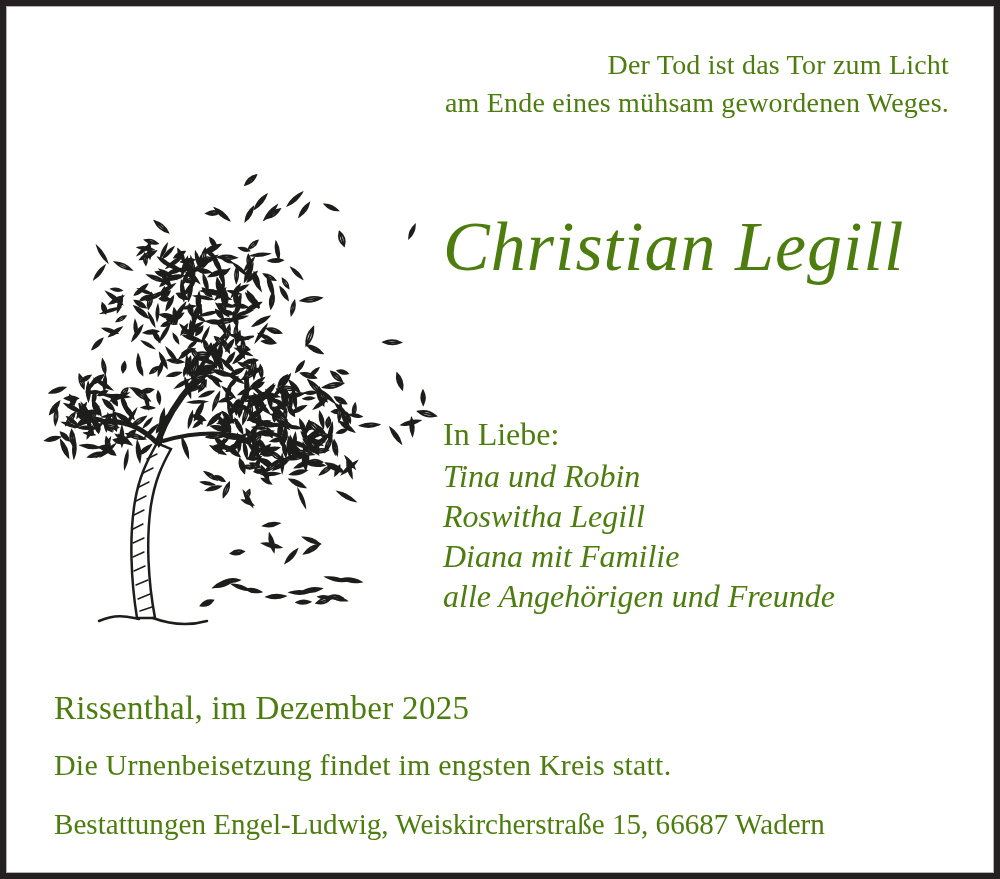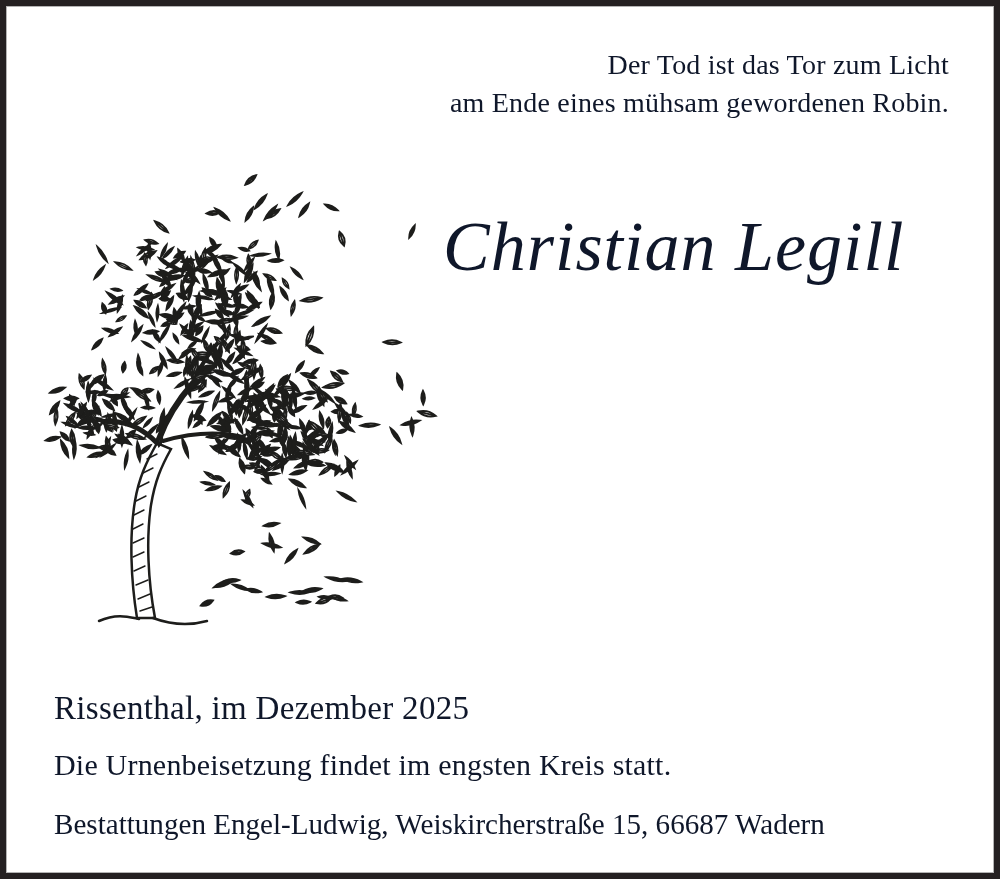--- a/index.html
+++ b/index.html
@@ -4,21 +4,21 @@
 <style>
   html,body{margin:0;padding:0;background:#ffffff;}
   .notice{
     position:relative;
     width:1000px;height:879px;
     box-sizing:border-box;
     background:#ffffff;
     border:6px solid #242021;
     box-shadow: inset 0 0 0 1px #b3b3b3;
     font-family:"Liberation Serif","DejaVu Serif",serif;
-    color:#0f172a;
+    color:#4d7c0f;
     overflow:hidden;
   }
   .abs{position:absolute;}
   .quote{
     top:40px; right:45px;
     text-align:right;
     font-size:28px; line-height:38px;
     letter-spacing:0.2px;
   }
   .name{
@@ -39,21 +39,21 @@
   .funeral-home{ top:801px; left:48px; font-size:30px; transform:scaleX(0.97); transform-origin:left center;}
   .tree{ top:165px; left:35px;}
 </style>
 </head>
 <body>
 
 <div class="notice">
 
   <div class="abs quote">
     <div>Der Tod ist das Tor zum Licht</div>
-    <div>am Ende eines mühsam gewordenen Robin.</div>
+    <div>am Ende eines mühsam gewordenen Weges.</div>
   </div>
 
   <svg id="tree-svg" class="abs tree" width="400" height="470" viewBox="0 0 400 470">
       <path d="M 96 447 C 90 410 88 365 94 330 C 98 306 106 290 116 272 L 130 278 C 120 296 114 310 110 334 C 105 368 107 410 114 447 Z" fill="#ffffff" stroke="#1d1d1b" stroke-width="2.5" stroke-linecap="round"></path>
       <path d="M 58 450 C 76 442 88 446 98 448" fill="none" stroke="#1d1d1b" stroke-width="2.5" stroke-linecap="round"></path>
       <path d="M 112 447 C 128 453 148 455 166 450" fill="none" stroke="#1d1d1b" stroke-width="2.5" stroke-linecap="round"></path>
       <path d="M 106 288 l 10 -5 M 102 302 l 10 -5 M 98 316 l 10 -5 M 95 330 l 10 -5 M 93 344 l 10 -5 M 92 358 l 10 -5 M 92 372 l 11 -5 M 92 386 l 11 -5 M 93 400 l 11 -5 M 95 414 l 12 -5 M 97 428 l 12 -5 M 99 440 l 12 -4" fill="none" stroke="#1d1d1b" stroke-width="1.4" stroke-linecap="round"></path>
       <path d="M 116 272 C 102 258 90 252 70 250" fill="none" stroke="#1d1d1b" stroke-width="5" stroke-linecap="round"></path>
       <path d="M 70 250 C 56 248 44 250 34 256" fill="none" stroke="#1d1d1b" stroke-width="3" stroke-linecap="round"></path>
       <path d="M 118 268 C 126 246 138 228 152 212" fill="none" stroke="#1d1d1b" stroke-width="6" stroke-linecap="round"></path>
@@ -1878,18 +1878,25 @@
         <path d="M -6.709554026718251 0 Q 0 -4.244046304142103 6.709554026718251 0 Q 0 4.244046304142103 -6.709554026718251 0 Z M -4.709554026718251 0 L 4.709554026718251 0" fill="#1d1d1b" stroke="#1d1d1b" stroke-width="1.8"></path>
       </g>
       <g transform="translate(271.0,419.0) rotate(-8)">
         <path d="M -9.342834678245708 0 Q 0 -3.8683674052590504 9.342834678245708 0 Q 0 3.8683674052590504 -9.342834678245708 0 Z M -7.342834678245708 0 L 7.342834678245708 0" fill="#ffffff" stroke="#1d1d1b" stroke-width="1.8"></path>
       </g>
     </svg>
 
   <div class="abs name">Christian Legill</div>
 
 
+  <div class="abs mourners">
+    <div class="intro">In Liebe:</div>
+    <div class="mname">Tina und Robin</div>
+    <div class="mname">Roswitha Legill</div>
+    <div class="mname">Diana mit Familie</div>
+    <div class="mname">alle Angehörigen und Freunde</div>
+  </div>
 
   <div class="abs place-date">Rissenthal, im Dezember 2025</div>
   <div class="abs ceremony">Die Urnenbeisetzung findet im engsten Kreis statt.</div>
   <div class="abs funeral-home">Bestattungen Engel-Ludwig, Weiskircherstraße 15, 66687 Wadern</div>
 
 </div>
 
 </body></html>

